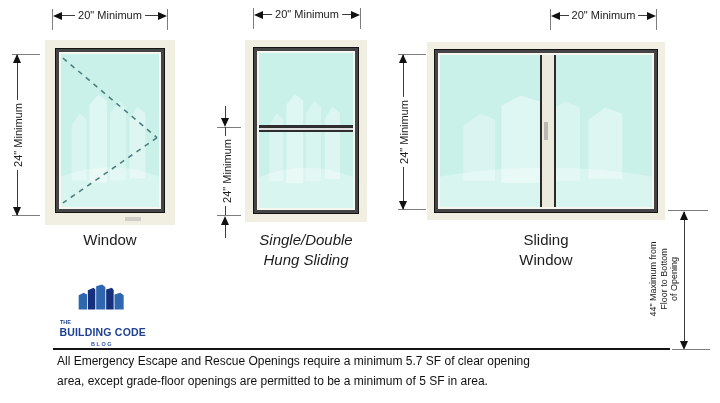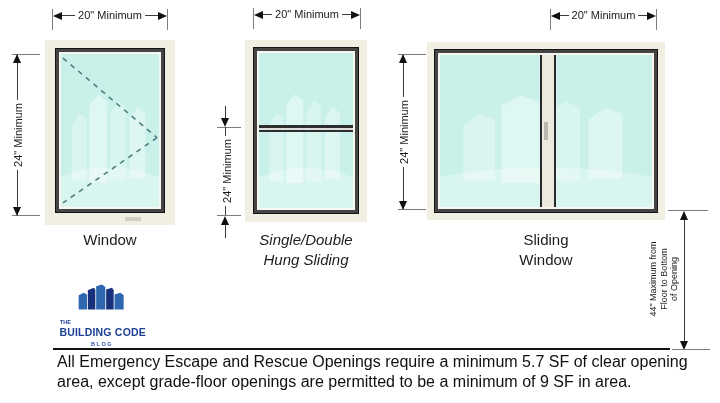--- a/index.html
+++ b/index.html
@@ -41,21 +41,21 @@
   .rail { position:absolute; left:0; right:0; height:7px; background:#2e2e2e; }
   .rail::after { content:""; position:absolute; left:0; right:0; top:3px; height:1.5px; background:#dddddd; }
   .divider { position:absolute; top:0; bottom:0; width:12px; background:#ece9dd;
              border-left:2.5px solid #2a2a2a; border-right:2.5px solid #2a2a2a; }
   .slider-handle { position:absolute; left:1.5px; top:50%; transform:translateY(-50%);
                    width:4px; height:18px; background:#b9b9b1; }
   .sill-handle { position:absolute; background:#cfcfc7; }
   
   .win-label { position:absolute; text-align:center; font-size:15px; line-height:20px; color:#1c1c1c; }
   .floor-line { position:absolute; left:53px; top:348px; width:617px; height:2px; background:#141414; }
-  .note { position:absolute; left:57px; top:352px; width:645px; font-size:16px; line-height:19.5px; color:#101010; }
+  .note { position:absolute; left:57px; top:352px; width:645px; font-size:12px; line-height:19.5px; color:#101010; }
   .sill-lbl { position:absolute; transform:translate(-50%,-50%) rotate(-90deg);
               font-size:9px; line-height:10.5px; text-align:center; white-space:nowrap; color:#1a1a1a; }
   
   .logo { position:absolute; left:58px; top:284px; width:88px; }
   .logo svg { display:block; margin:0 auto; }
   .logo-row { position:relative; text-align:right; margin-top:12px; }
   .logo-the { position:absolute; left:2px; top:-3px; font-size:5.5px; font-weight:bold; color:#1d4094; }
   .logo-name { font-size:10.5px; font-weight:bold; letter-spacing:0.2px; color:#1d4094; white-space:nowrap; }
   .logo-sub { text-align:center; font-size:5.5px; font-weight:bold; letter-spacing:1.5px; color:#2d52a8; margin-top:1px; }
 </style>
@@ -216,16 +216,16 @@
     </svg>
     <div class="logo-row">
       <span class="logo-the">THE</span>
       <span class="logo-name">BUILDING CODE</span>
     </div>
     <div class="logo-sub">BLOG</div>
   </div>
 
   <div class="note">
     <div>All Emergency Escape and Rescue Openings require a minimum 5.7 SF of clear opening</div>
-    <div>area, except grade-floor openings are permitted to be a minimum of 9 SF in area.</div>
+    <div>area, except grade-floor openings are permitted to be a minimum of 5 SF in area.</div>
   </div>
 
 </div>
 
 </body></html>

